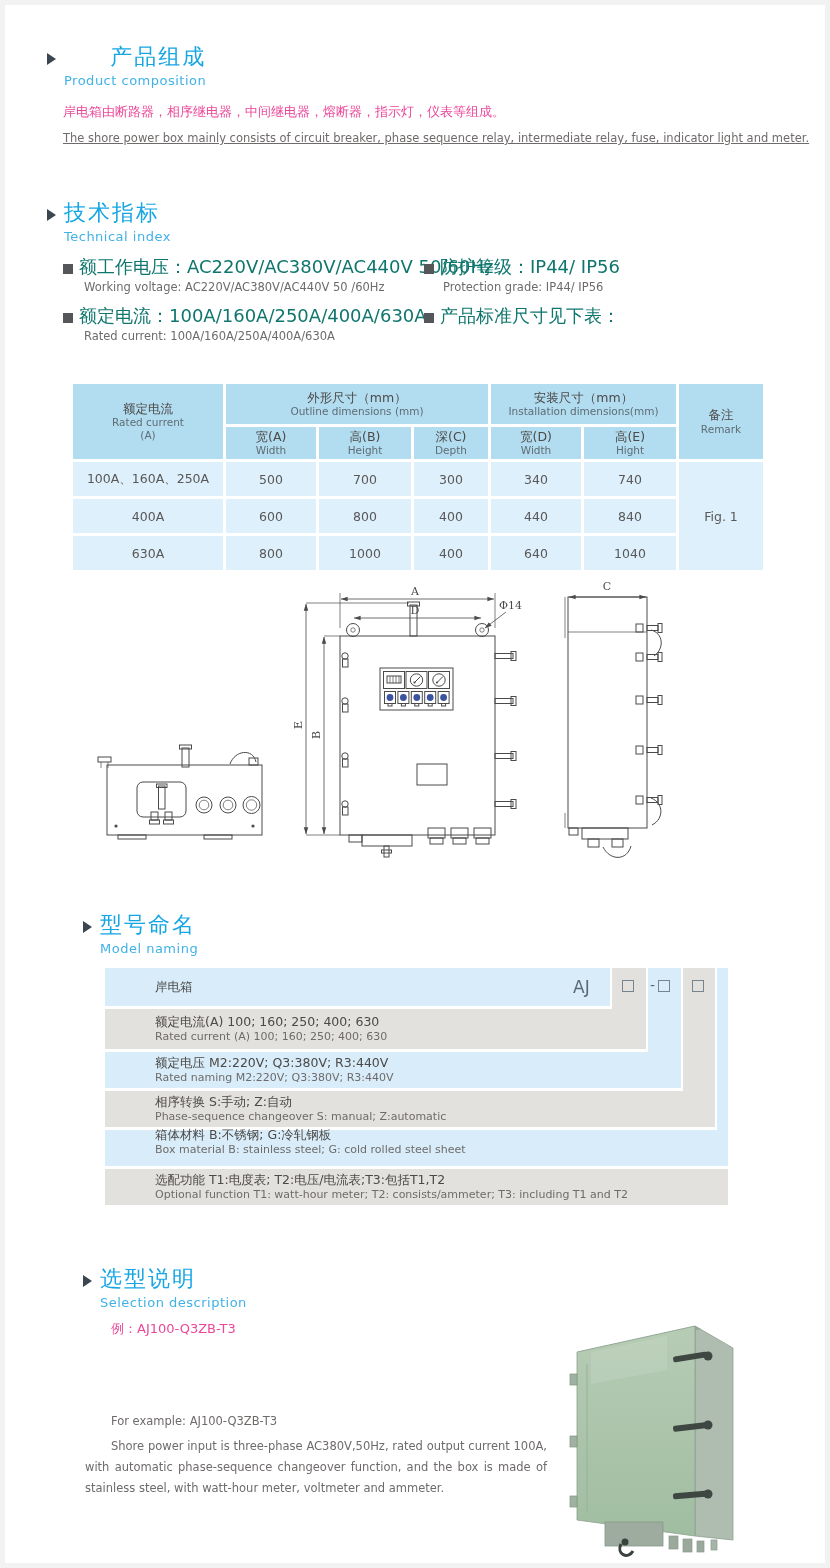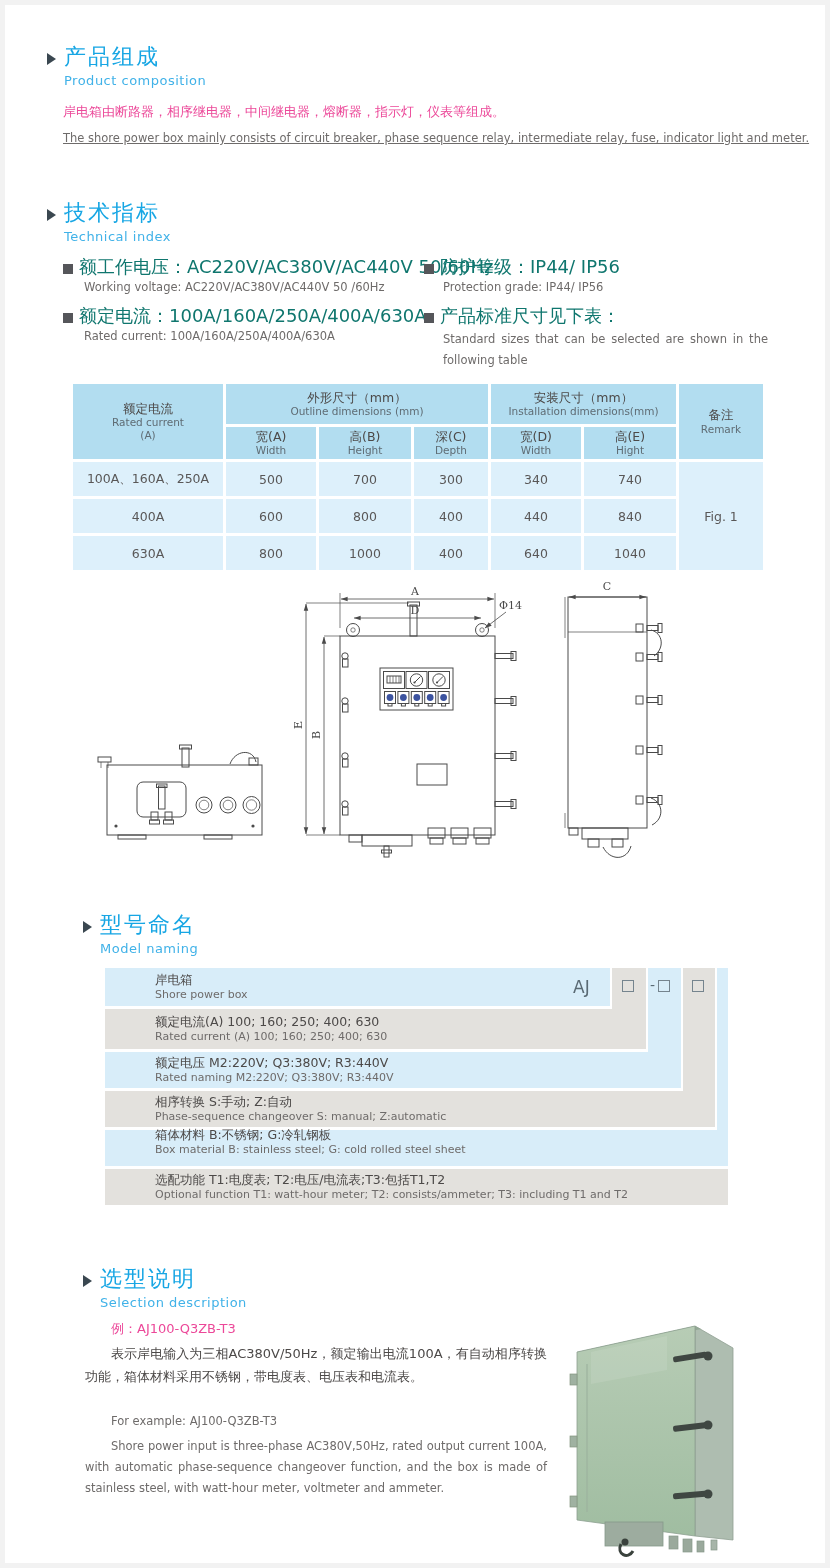--- a/index.html
+++ b/index.html
@@ -57,21 +57,21 @@
   .sel-en-para{position:absolute;left:85px;top:1436px;width:462px;font-size:11.5px;color:#6e6b6a;
                line-height:21px;text-align:justify;text-indent:26px;}
   #photo{position:absolute;left:545px;top:1312px;}
 </style>
 </head>
 <body>
 
 <div id="page">
   <div class="frame"></div>
 
-  <div class="sec-head" style="left:64px;top:44px;">
+  <div class="sec-head" style="left:64px;top:44px;text-align:right;">
     <span class="tri"></span>
     <div class="t-zh">产品组成</div>
     <div class="t-en">Product  composition</div>
   </div>
   <div class="zh-text" style="left:63px;top:103px;">岸电箱由断路器，相序继电器，中间继电器，熔断器，指示灯，仪表等组成。</div>
   <div class="en-text" style="left:63px;top:131px;text-decoration:underline;">The shore power box mainly consists of circuit breaker, phase sequence relay, intermediate relay, fuse, indicator light and meter.</div>
 
   <div class="sec-head" style="left:64px;top:200px;">
     <span class="tri"></span>
     <div class="t-zh">技术指标</div>
@@ -86,21 +86,20 @@
     <span class="sq"></span><span>额定电流：100A/160A/250A/400A/630A</span>
   </div>
   <div class="spec-en" style="left:84px;top:329px;">Rated current: 100A/160A/250A/400A/630A</div>
   <div class="spec-zh" style="left:424px;top:255px;">
     <span class="sq"></span><span>防护等级：IP44/ IP56</span>
   </div>
   <div class="spec-en" style="left:443px;top:280px;">Protection grade: IP44/ IP56</div>
   <div class="spec-zh" style="left:424px;top:304px;">
     <span class="sq"></span><span>产品标准尺寸见下表：</span>
   </div>
-  <div class="spec-en" style="left:443px;top:329px;width:325px;text-align:justify;line-height:21px;">Standard sizes that can be selected are shown in the following table</div>
 
   <table id="dimtable">
     <colgroup>
         <col style="width:150px">
         <col style="width:90px">
         <col style="width:92px">
         <col style="width:74px">
         <col style="width:90px">
         <col style="width:92px">
         <col style="width:84px">
@@ -353,21 +352,20 @@
     <div class="band blue" style="left:612px;top:0;width:11px;height:198px;"></div>
     <div class="band blue" style="left:0;top:0;width:505px;height:38px;"></div>
     <div class="band gray" style="left:0;top:41px;width:541px;height:40px;"></div>
     <div class="band blue" style="left:0;top:84px;width:576px;height:36px;"></div>
     <div class="band gray" style="left:0;top:123px;width:610px;height:36px;"></div>
     <div class="band blue" style="left:0;top:162px;width:623px;height:36px;"></div>
     <div class="band gray" style="left:0;top:201px;width:623px;height:36px;"></div>
 
     <div class="mrow" style="top:0;height:38px;width:460px;">
       <div class="zh">岸电箱</div>
-      <div class="en">Shore power box</div>
     </div>
     <div class="mrow" style="top:41px;height:40px;width:541px;border-radius:16px;">
       <div class="zh">额定电流(A)  100; 160; 250; 400; 630</div>
       <div class="en">Rated current (A) 100; 160; 250; 400; 630</div>
     </div>
     <div class="mrow" style="top:84px;height:36px;width:576px;">
       <div class="zh">额定电压   M2:220V;  Q3:380V;  R3:440V</div>
       <div class="en">Rated naming  M2:220V;  Q3:380V;  R3:440V</div>
     </div>
     <div class="mrow" style="top:123px;height:36px;width:610px;">
@@ -390,21 +388,20 @@
     <span class="mbox" style="left:587px;"></span>
   </div>
 
   <div class="sec-head" style="left:100px;top:1266px;">
     <span class="tri"></span>
     <div class="t-zh">选型说明</div>
     <div class="t-en">Selection description</div>
   </div>
 
   <div class="zh-text" style="left:111px;top:1320px;">例：AJ100-Q3ZB-T3</div>
-  <div class="sel-zh-para">表示岸电输入为三相AC380V/50Hz，额定输出电流100A，有自动相序转换功能，箱体材料采用不锈钢，带电度表、电压表和电流表。</div>
   <div class="en-text" style="left:111px;top:1414px;">For example: AJ100-Q3ZB-T3</div>
   <div class="sel-en-para">Shore power input is three-phase AC380V,50Hz, rated output current 100A, with automatic phase-sequence changeover function, and the box is made of stainless steel, with watt-hour meter, voltmeter and ammeter.</div>
 
   <svg id="photo" width="260" height="250" viewBox="0 0 260 250">
     <defs>
       <linearGradient id="doorGrad" x1="0" y1="0" x2="0" y2="1">
         <stop offset="0" stop-color="#b7ccb5"></stop>
           <stop offset="1" stop-color="#a0bda1"></stop>
       </linearGradient>
     </defs>

